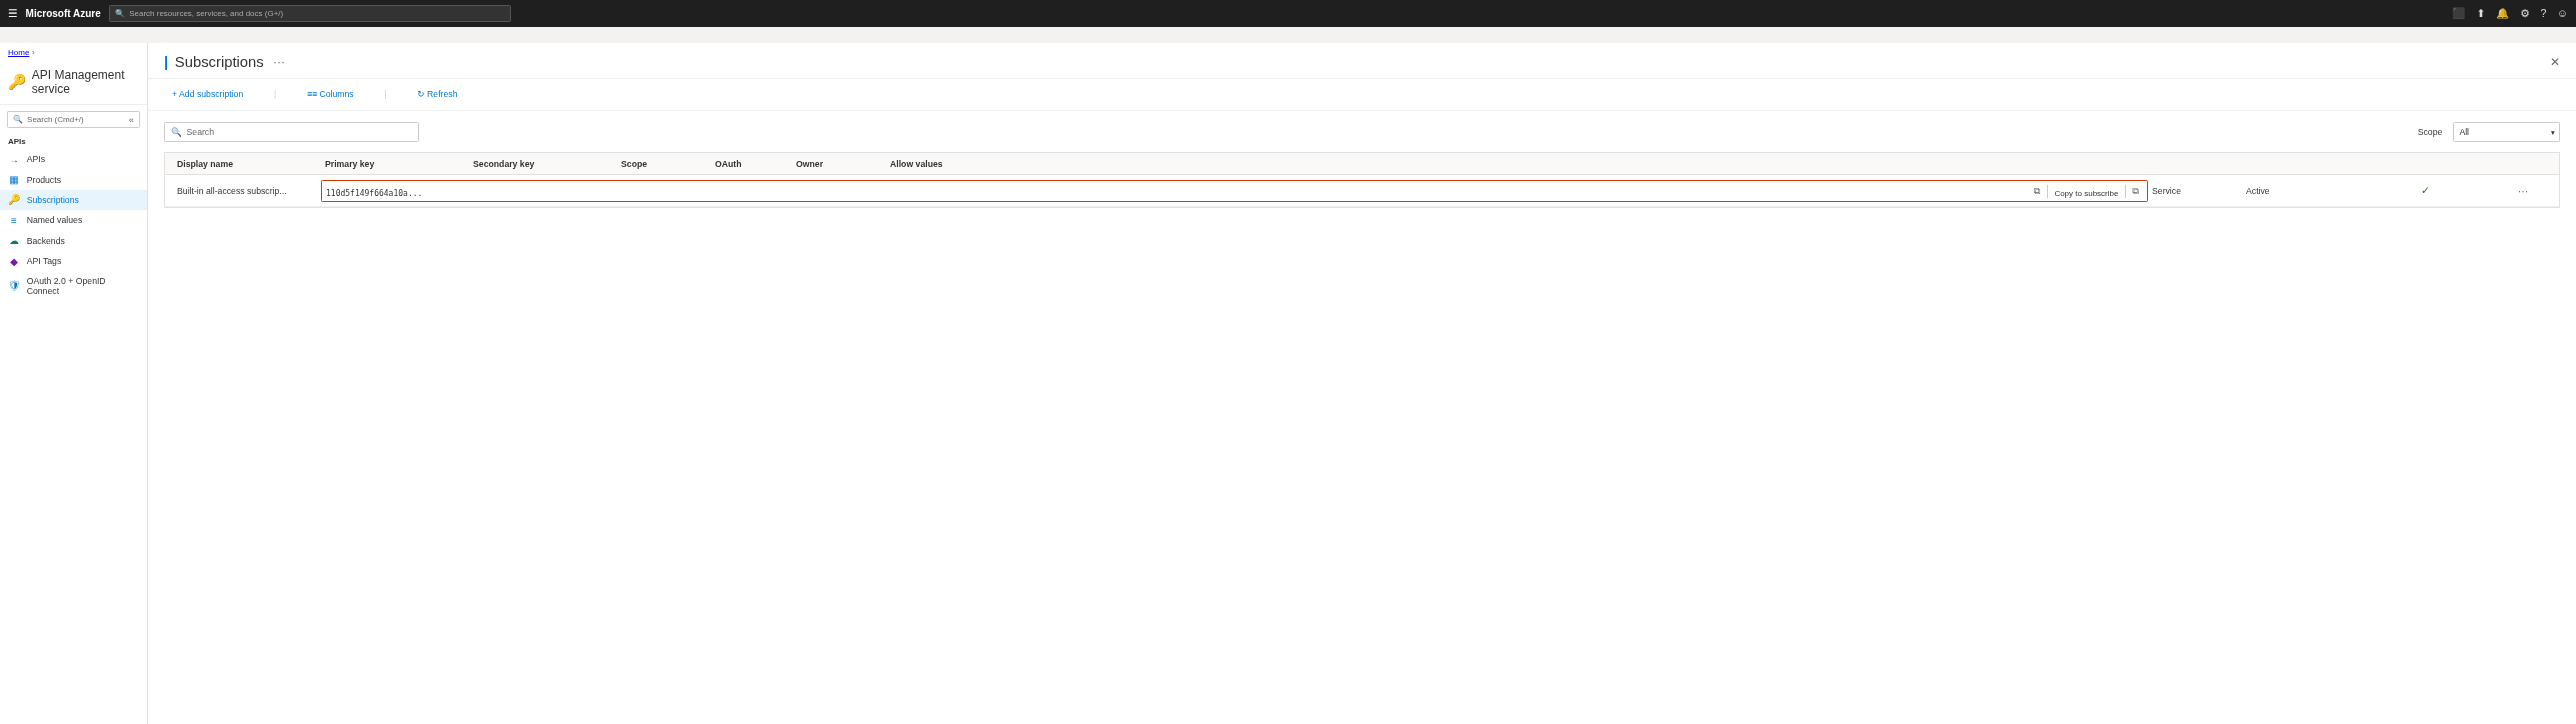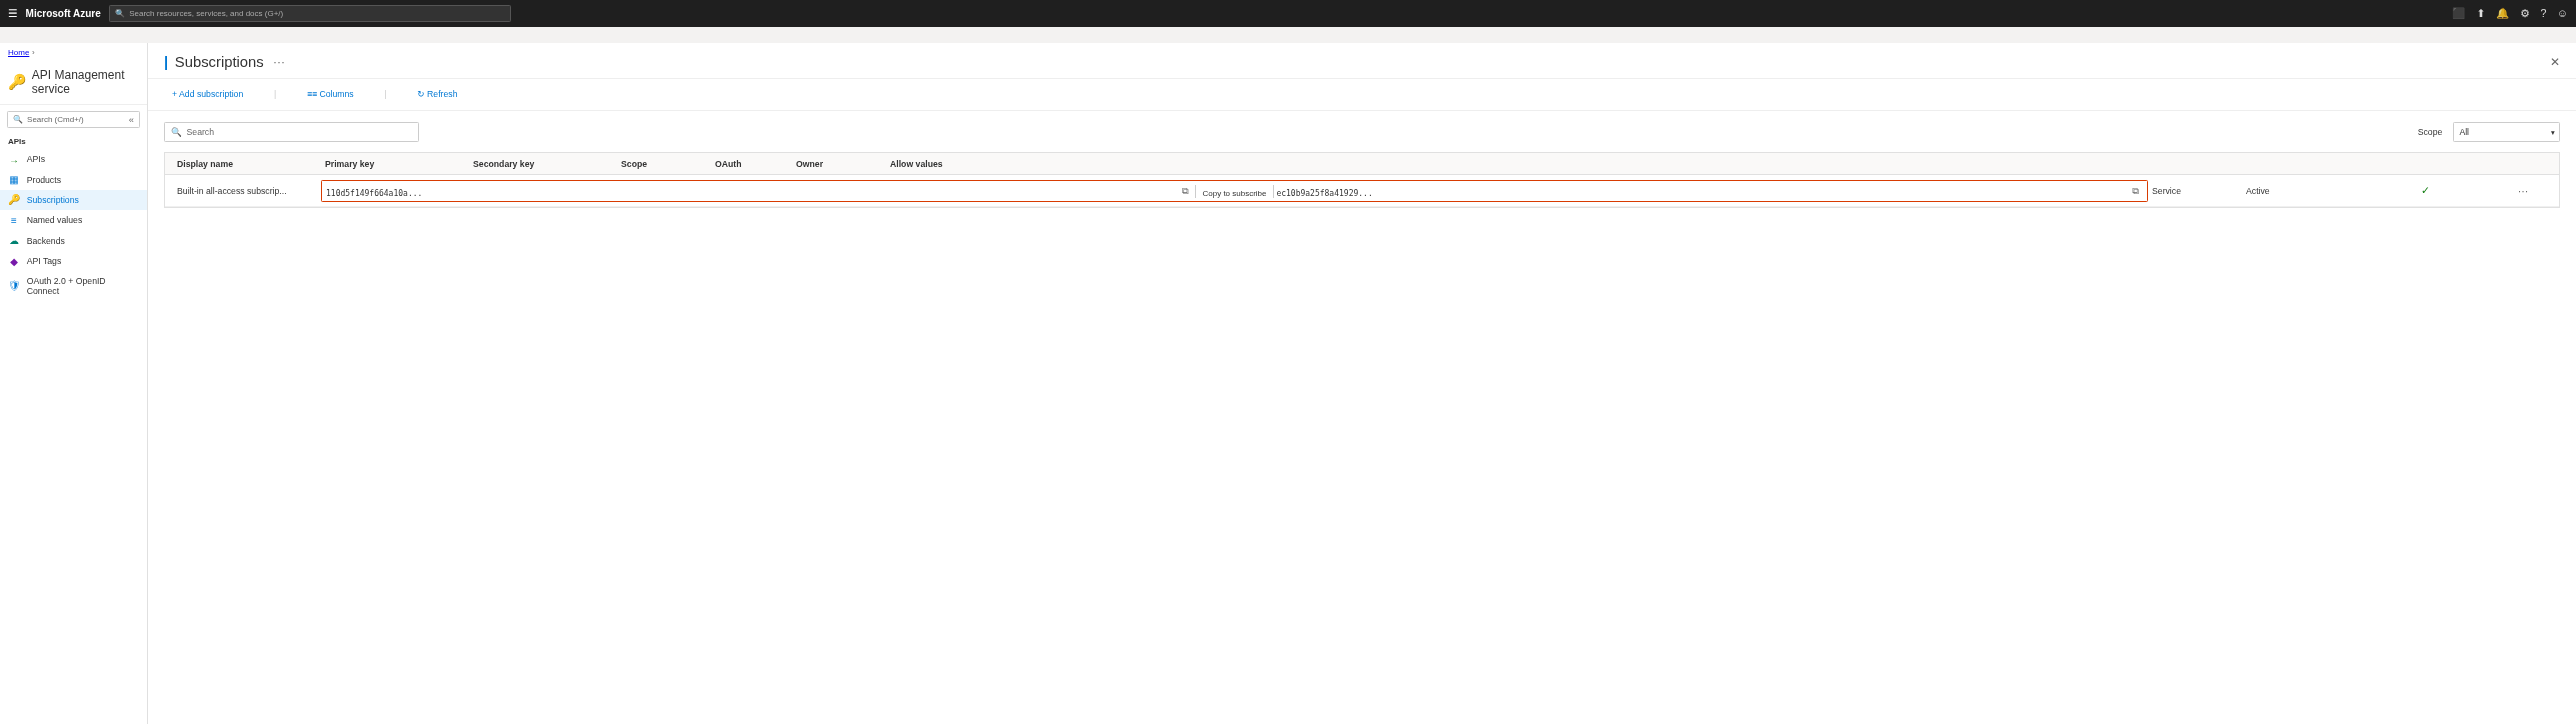--- a/index.html
+++ b/index.html
@@ -382,21 +382,20 @@
 
         <div style="display:grid; grid-template-columns: 148px 1fr 94px 81px 94px 94px 40px; align-items:center; padding: 0 8px; border-bottom: 0.7px solid #f0f0f0; background:#fff;">
           <div class="table-cell">Built-in all-access subscrip...</div>
 
           <div style="display:flex; align-items:flex-end; border: 1.3px solid #d83b01; border-radius:1.3px; margin: 2.7px 0; padding: 2.7px 4px; background:#fff; gap:1.3px;">
             <span class="key-value" style="font-family:monospace; font-size:8px; overflow:hidden; text-overflow:ellipsis; white-space:nowrap; flex:1; min-width:0;">110d5f149f664a10a...</span>
             <button class="copy-btn" title="Copy to clipboard">⧉</button>
             <span style="width:0.7px;height:13.4px;background:#ccc;margin:0 1.3px;"></span>
             <span class="copy-label">Copy to subscribe</span>
             <span style="width:0.7px;height:13.4px;background:#ccc;margin:0 1.3px;"></span>
-            <span class="key-value" style="font-family:monospace; font-size:8px; overflow:hidden; text-overflow:ellipsis; white-space:nowrap; flex:1; min-width:0;">ec10b9a25f8a41929...</span>
             <button class="copy-btn" title="Copy to clipboard">⧉</button>
           </div>
 
           <div class="table-cell">Service</div>
           <div class="table-cell">Active</div>
           <div class="table-cell"></div>
           <div class="table-cell">
             <span class="check-icon">✓</span>
           </div>
           <div class="table-cell">

